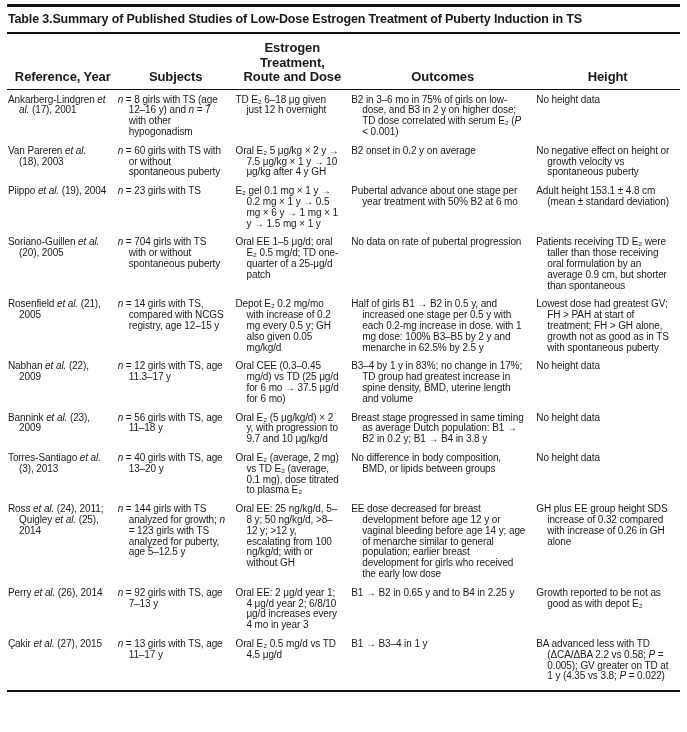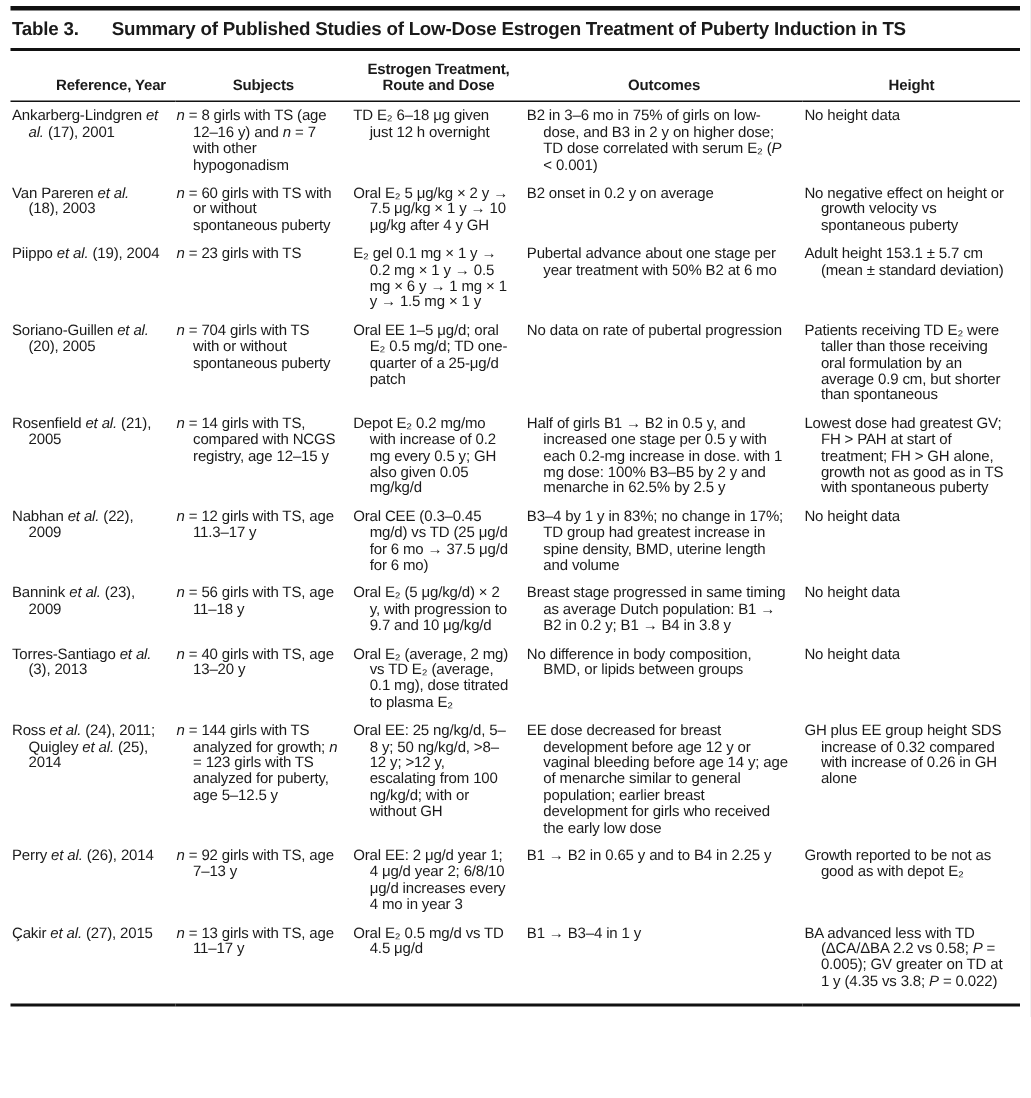--- a/index.html
+++ b/index.html
@@ -9,27 +9,27 @@
     padding: 4px 7px 0 7px;
     font-family: "Liberation Sans", "DejaVu Sans", sans-serif;
     overflow: hidden;
   }
   .caption {
     border-top: 3px solid #111;
     border-bottom: 2px solid #111;
     padding: 5px 1px 6px 1px;
     font-weight: bold; font-size: 12.5px; letter-spacing: -0.15px;
   }
-  .caption .tlabel { margin-right: 22px; }
+  .caption .tlabel { margin-right: 0; }
   table.studies {
     width: 100%; border-collapse: collapse; table-layout: fixed;
     border-bottom: 2.5px solid #111;
   }
   th {
-    font-weight: bold; font-size: 10px; letter-spacing: -0.1px;
+    font-weight: bold; font-size: 13px; letter-spacing: -0.1px;
     text-align: center; vertical-align: bottom;
     padding: 7px 6px 4px 6px; line-height: 1.12;
     border-bottom: 1.5px solid #111;
   }
   th.left { text-align: right; padding-left: 1px; }
   td {
     vertical-align: top; font-size: 10px; line-height: 10.8px;
     letter-spacing: -0.1px;
     padding: 0 9px 8px 12px; text-indent: -11px;
   }
@@ -76,21 +76,21 @@
         <td><i>n</i> = 60 girls with TS with or without spontaneous puberty</td>
         <td>Oral E₂ 5 μg/kg × 2 y → 7.5 μg/kg × 1 y → 10 μg/kg after 4 y GH</td>
         <td>B2 onset in 0.2 y on average</td>
         <td>No negative effect on height or growth velocity vs spontaneous puberty</td>
       </tr>
       <tr>
         <td class="c1">Piippo <i>et al.</i> (19), 2004</td>
         <td><i>n</i> = 23 girls with TS</td>
         <td>E₂ gel 0.1 mg × 1 y → 0.2 mg × 1 y → 0.5 mg × 6 y → 1 mg × 1 y → 1.5 mg × 1 y</td>
         <td>Pubertal advance about one stage per year treatment with 50% B2 at 6 mo</td>
-        <td>Adult height 153.1 ± 5.7 cm (mean ± standard deviation)</td>
+        <td>Adult height 153.1 ± 4.8 cm (mean ± standard deviation)</td>
       </tr>
       <tr>
         <td class="c1">Soriano-Guillen <i>et al.</i> (20), 2005</td>
         <td><i>n</i> = 704 girls with TS with or without spontaneous puberty</td>
         <td>Oral EE 1–5 μg/d; oral E₂ 0.5 mg/d; TD one-quarter of a 25-μg/d patch</td>
         <td>No data on rate of pubertal progression</td>
         <td>Patients receiving TD E₂ were taller than those receiving oral formulation by an average 0.9 cm, but shorter than spontaneous</td>
       </tr>
       <tr>
         <td class="c1">Rosenfield <i>et al.</i> (21), 2005</td>

